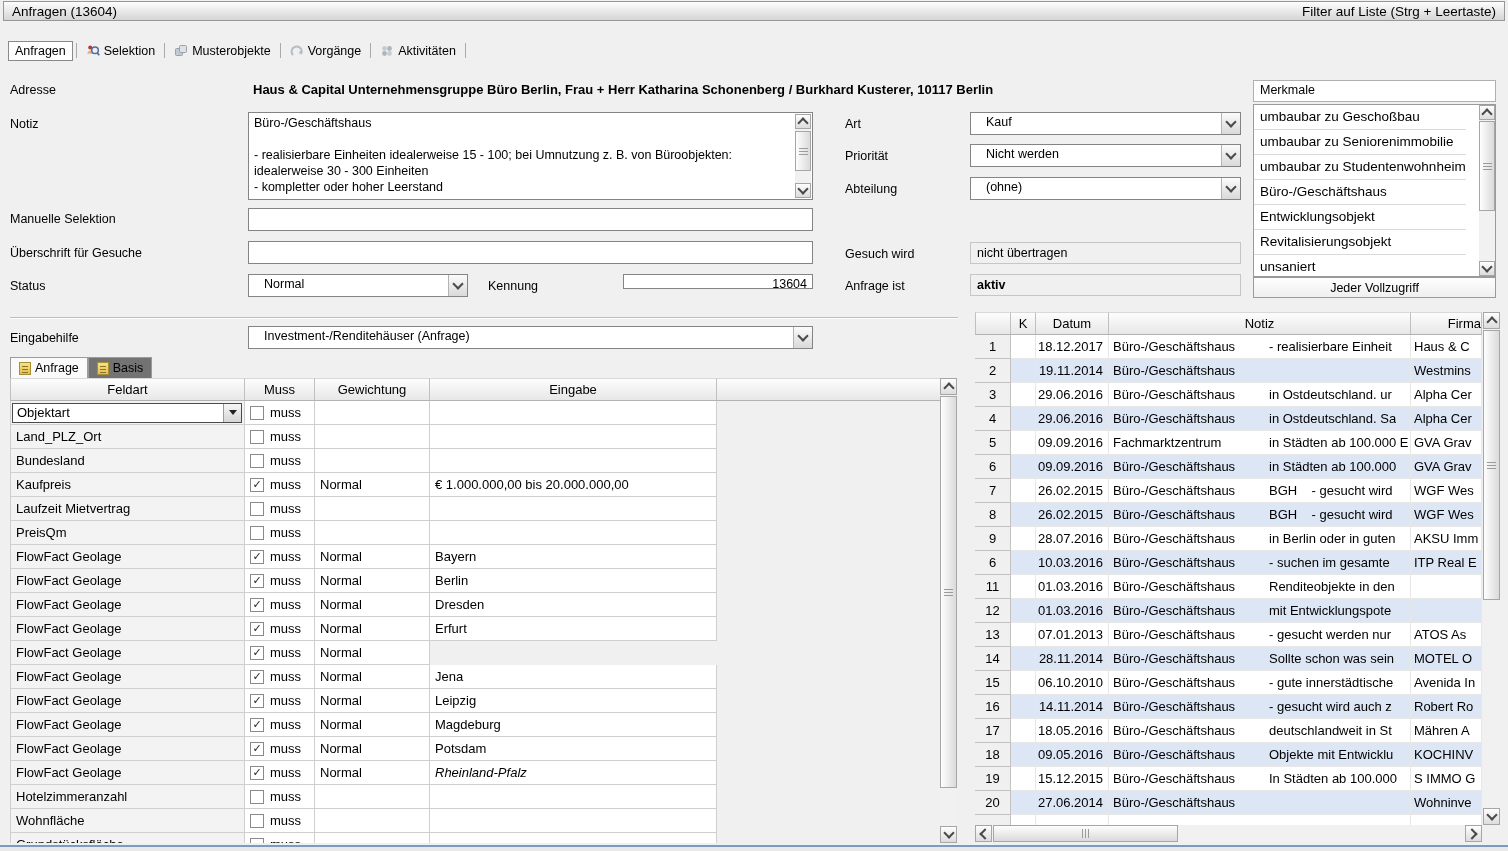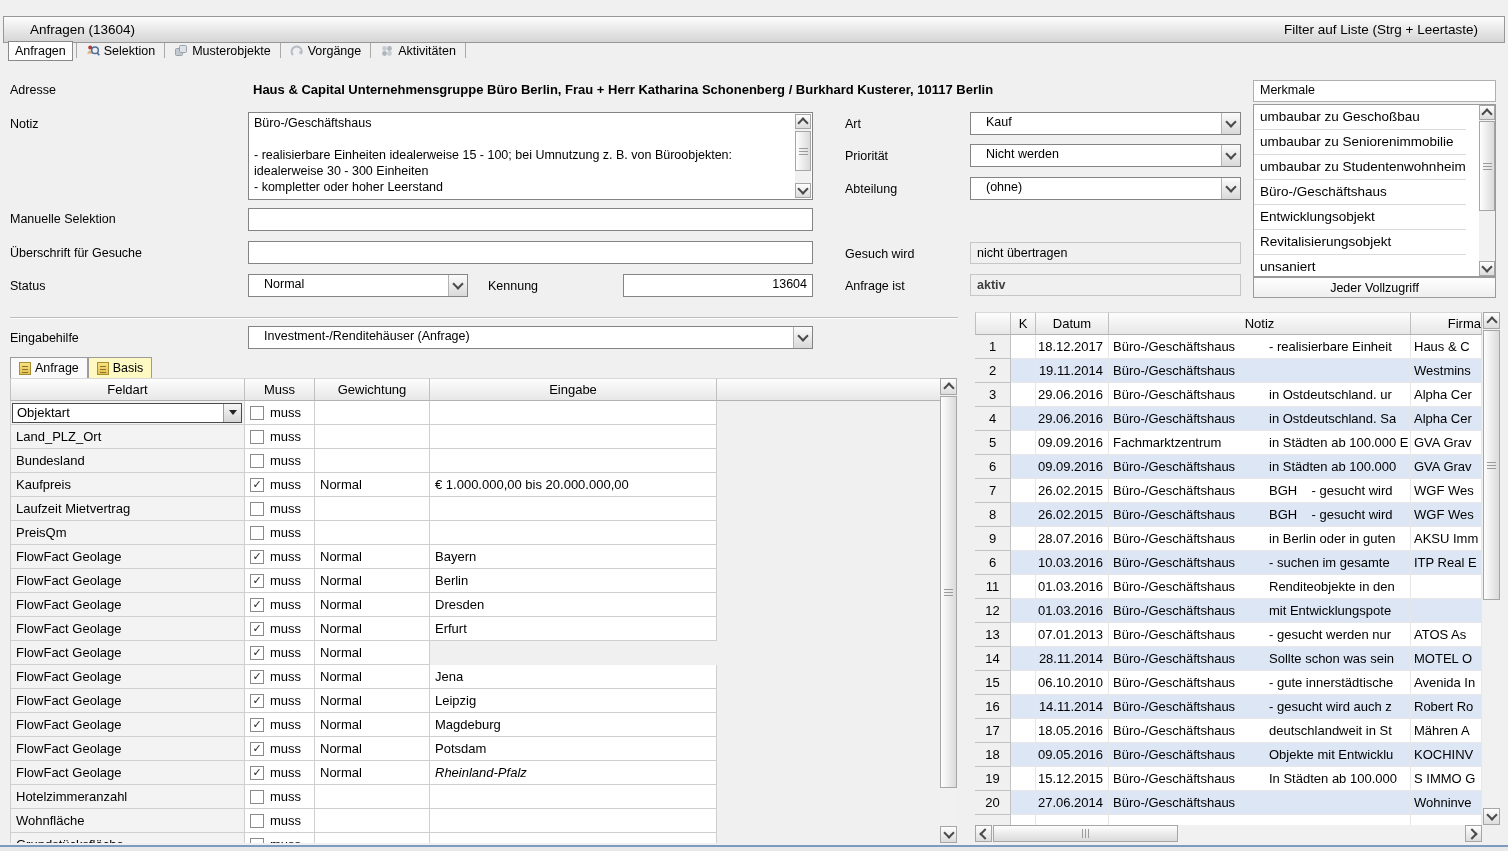--- a/index.html
+++ b/index.html
@@ -1,35 +1,35 @@
 <!DOCTYPE html>
 <html><head>
 <meta charset="utf-8">
 <style>
   html,body{margin:0;padding:0;}
   .screen{position:relative;width:1508px;height:851px;background:#f0f0f0;overflow:hidden;
     font-family:"Liberation Sans",sans-serif;font-size:12.5px;color:#000;}
   
-  .titlebar{position:absolute;left:3px;top:16px;width:1502px;height:27px;box-sizing:border-box;
+  .titlebar{position:absolute;left:3px;top:1px;width:1502px;height:20px;box-sizing:border-box;
     background:linear-gradient(#fdfdfd,#d5d5d5);border:1px solid #979797;
-    display:flex;align-items:center;justify-content:space-between;padding:0 26px;font-size:13.5px;}
+    display:flex;align-items:center;justify-content:space-between;padding:0 8px;font-size:13.5px;}
   
   .navtabs{position:absolute;left:8px;top:39px;height:23px;display:flex;align-items:center;}
   .ntab{display:flex;align-items:center;gap:4px;padding:2px 6px;font-size:12.5px;white-space:nowrap;}
   .ntab.active{background:#fff;border:1px solid #8a8a8a;}
   .vsep{width:1px;height:15px;background:#aaa;margin:0 3px;}
   .icon14{width:14px;height:14px;display:inline-block;}
   
   .lbl{position:absolute;white-space:nowrap;}
   .bold{font-weight:bold;font-size:13px;}
   .tbox{position:absolute;background:#fff;border:1px solid #848484;box-sizing:border-box;
     font-size:12.5px;padding:2px 5px;overflow:hidden;white-space:nowrap;}
   .ro{position:absolute;background:#f0f0f0;border:1px solid #c6c6c6;box-sizing:border-box;
     font-size:12.5px;padding:3px 6px;overflow:hidden;white-space:nowrap;}
-  .green{color:#404040;font-weight:bold;}
+  .green{color:#000000;font-weight:bold;}
   .right{text-align:right;}
   
   .dd{position:absolute;background:#fff;border:1px solid #848484;box-sizing:border-box;display:flex;align-items:stretch;}
   .dd-txt{flex:1;padding:2px 15px;font-size:12.5px;overflow:hidden;white-space:nowrap;}
   .dd-btn{width:18px;background:linear-gradient(#fbfbfb,#d9d9d9);border-left:1px solid #b3b3b3;
     display:flex;align-items:center;justify-content:center;}
   .ch{width:6px;height:6px;border-right:2px solid #4a4a4a;border-bottom:2px solid #4a4a4a;display:block;}
   .ch-down{transform:rotate(45deg);margin-top:-3px;}
   .ch-up{transform:rotate(-135deg);margin-top:3px;}
   .ch-left{transform:rotate(135deg);margin-left:3px;}
@@ -46,21 +46,21 @@
     box-sizing:border-box;display:flex;align-items:center;justify-content:center;}
   .sb-thumb.h{background:linear-gradient(#fefefe,#dadada);}
   .grip{width:9px;height:7px;background:repeating-linear-gradient(#9b9b9b 0 1px,transparent 1px 3px);}
   .grip.h{width:7px;height:9px;background:repeating-linear-gradient(90deg,#9b9b9b 0 1px,transparent 1px 3px);}
   
   .sepline{position:absolute;left:10px;top:317px;width:948px;height:0;
     border-top:1px solid #bdbdbd;border-bottom:1px solid #fdfdfd;}
   
   .dtabs{position:absolute;left:10px;top:356px;height:22px;display:flex;align-items:flex-end;}
   .dtab{display:flex;align-items:center;gap:4px;padding:0 8px;font-size:12.5px;height:21px;
-    border:1px solid #9c9c9c;border-bottom:none;background:#fef9c3;box-sizing:border-box;}
+    border:1px solid #9c9c9c;border-bottom:none;background:#737373;box-sizing:border-box;}
   .dtab.active{background:#fafafa;}
   .note-ic{width:12px;height:13px;background:linear-gradient(#f8e27f,#e3bf4f);
     border:1px solid #a98f34;box-sizing:border-box;position:relative;}
   .note-ic::after{content:"";position:absolute;left:2px;right:2px;top:3px;height:7px;
     background:repeating-linear-gradient(#8a7430 0 1px,transparent 1px 3px);}
   
   .cgrid{position:absolute;left:10px;top:378px;width:947px;height:465px;background:#f0f0f0;overflow:hidden;}
   .hrow{display:flex;height:23px;}
   .hcell{background:linear-gradient(#fdfdfd,#e7e7e7);border-right:1px solid #c0c0c0;
     border-bottom:1px solid #b2b2b2;border-top:1px solid #d8d8d8;box-sizing:border-box;
@@ -191,21 +191,21 @@
   <div class="tbox" style="left:248px;top:241px;width:565px;height:23px;"></div>
 
   <span class="lbl" style="left:10px;top:279px;">Status</span>
   <div class="dd" style="left:248px;top:274px;width:220px;height:23px;">
     <span class="dd-txt">Normal</span>
     <span class="dd-btn">
         <span class="ch ch-down"></span>
       </span>
   </div>
   <span class="lbl" style="left:488px;top:279px;">Kennung</span>
-  <div class="tbox right" style="left:623px;top:274px;width:190px;height:23px;">13604</div>
+  <div class="tbox right" style="left:623px;top:274px;width:190px;height:15px;">13604</div>
 
   <span class="lbl" style="left:845px;top:117px;">Art</span>
   <div class="dd" style="left:970px;top:112px;width:271px;height:23px;">
     <span class="dd-txt">Kauf</span>
     <span class="dd-btn">
         <span class="ch ch-down"></span>
       </span>
   </div>
 
   <span class="lbl" style="left:845px;top:149px;">Priorität</span>

